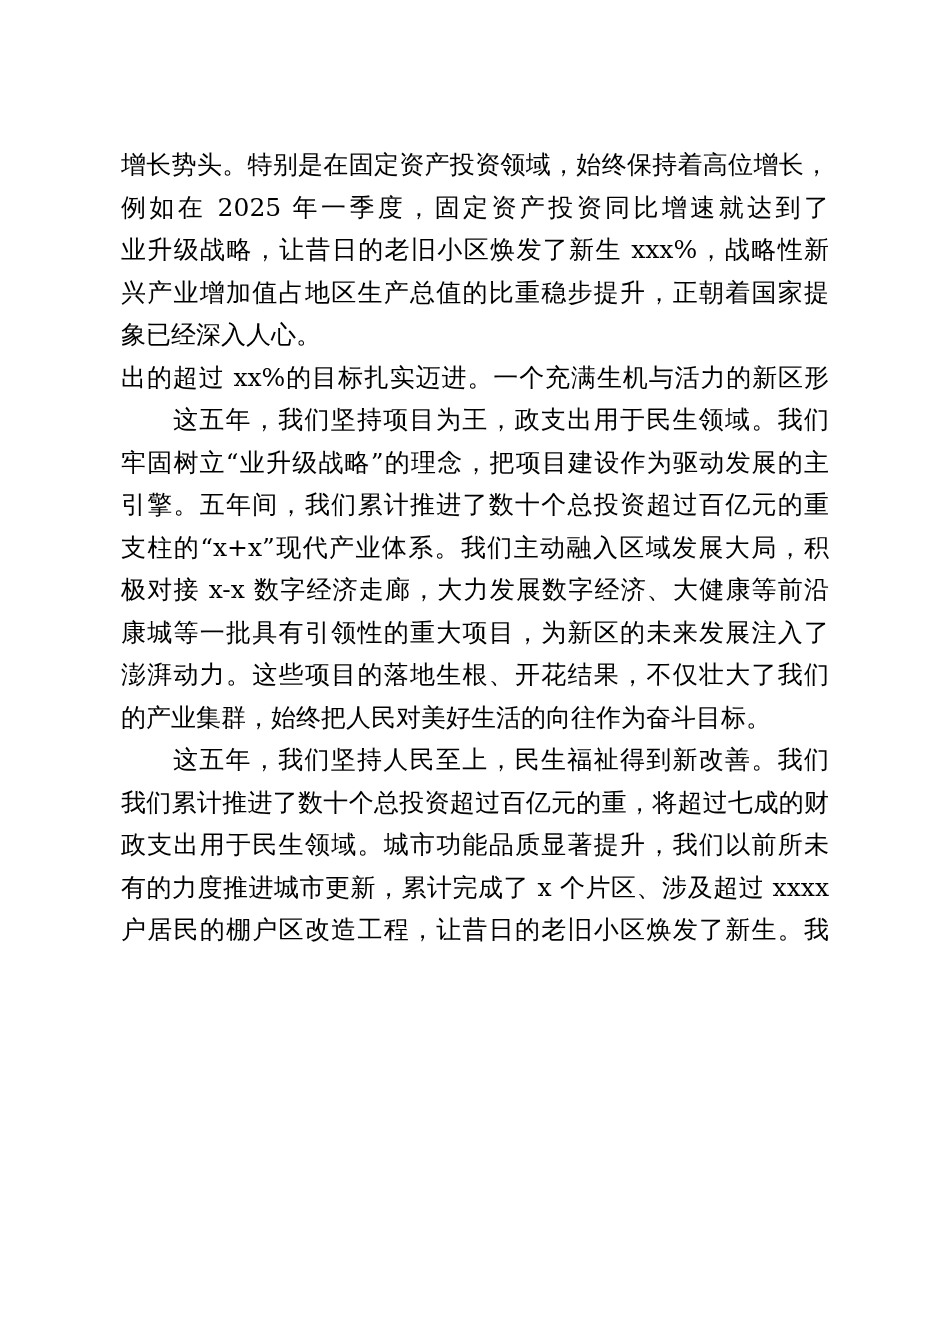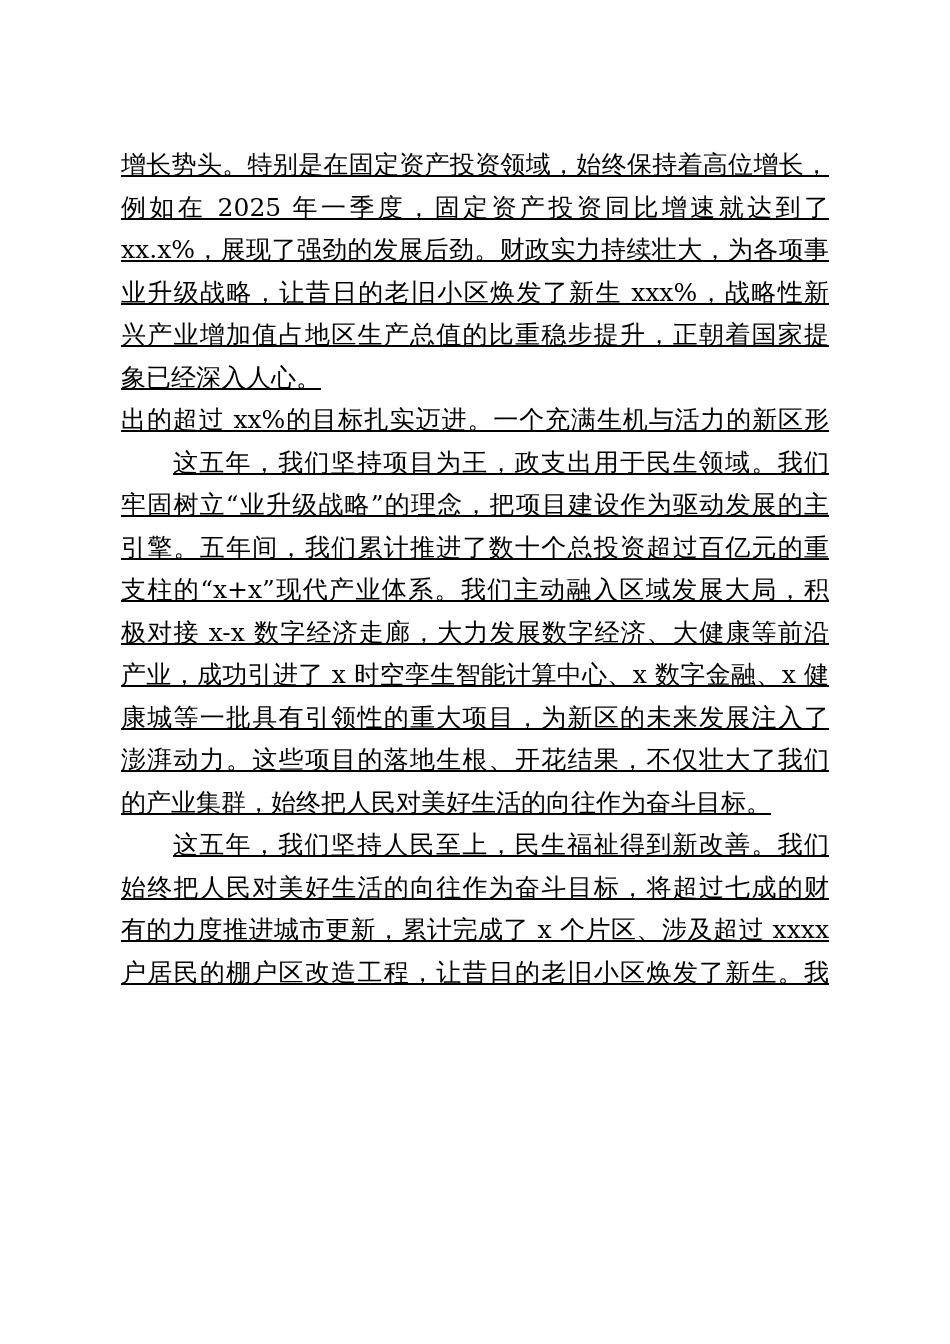--- a/index.html
+++ b/index.html
@@ -13,21 +13,20 @@
     position: relative;
     overflow: hidden;
     font-family: "DejaVu Serif", "Liberation Serif", serif;
     color: #000000;
   }
   .page {
     position: absolute;
     left: 121px;
     top: 144px;
     width: 708px;
-    text-decoration: underline;
   }
   .line {
     height: 42.5px;
     line-height: 42.5px;
     font-size: 25px;
     white-space: nowrap;
     text-align: justify;
     text-align-last: justify;
     letter-spacing: 0px;
   }
@@ -38,33 +37,32 @@
     padding-left: 52px;
   }
 </style>
 </head>
 <body>
 
 <div class="page">
 
   <div class="line">增长势头。特别是在固定资产投资领域，始终保持着高位增长，</div>
   <div class="line">例如在 2025 年一季度，固定资产投资同比增速就达到了</div>
-  <div class="line">xx.x%，展现了强劲的发展后劲。财政实力持续壮大，为各项事</div>
   <div class="line">业升级战略，让昔日的老旧小区焕发了新生 xxx%，战略性新</div>
   <div class="line">兴产业增加值占地区生产总值的比重稳步提升，正朝着国家提</div>
   <div class="line last">象已经深入人心。</div>
   <div class="line">出的超过 xx%的目标扎实迈进。一个充满生机与活力的新区形</div>
 
   <div class="line indent">这五年，我们坚持项目为王，政支出用于民生领域。我们</div>
   <div class="line">牢固树立“业升级战略”的理念，把项目建设作为驱动发展的主</div>
   <div class="line">引擎。五年间，我们累计推进了数十个总投资超过百亿元的重</div>
   <div class="line">支柱的“x+x”现代产业体系。我们主动融入区域发展大局，积</div>
   <div class="line">极对接 x-x 数字经济走廊，大力发展数字经济、大健康等前沿</div>
-  <div class="line">产业，成功引进了 x 时空孪生智能计算中心、x 数字金融、x 健</div>
   <div class="line">康城等一批具有引领性的重大项目，为新区的未来发展注入了</div>
   <div class="line">澎湃动力。这些项目的落地生根、开花结果，不仅壮大了我们</div>
   <div class="line last">的产业集群，始终把人民对美好生活的向往作为奋斗目标。</div>
 
   <div class="line indent">这五年，我们坚持人民至上，民生福祉得到新改善。我们</div>
-  <div class="line">始终把人民对美好生活的向往作为奋斗目标，将超过七成的财</div>
+  <div class="line">我们累计推进了数十个总投资超过百亿元的重，将超过七成的财</div>
+  <div class="line">政支出用于民生领域。城市功能品质显著提升，我们以前所未</div>
   <div class="line">有的力度推进城市更新，累计完成了 x 个片区、涉及超过 xxxx</div>
   <div class="line">户居民的棚户区改造工程，让昔日的老旧小区焕发了新生。我</div>
 </div>
 
 </body></html>

